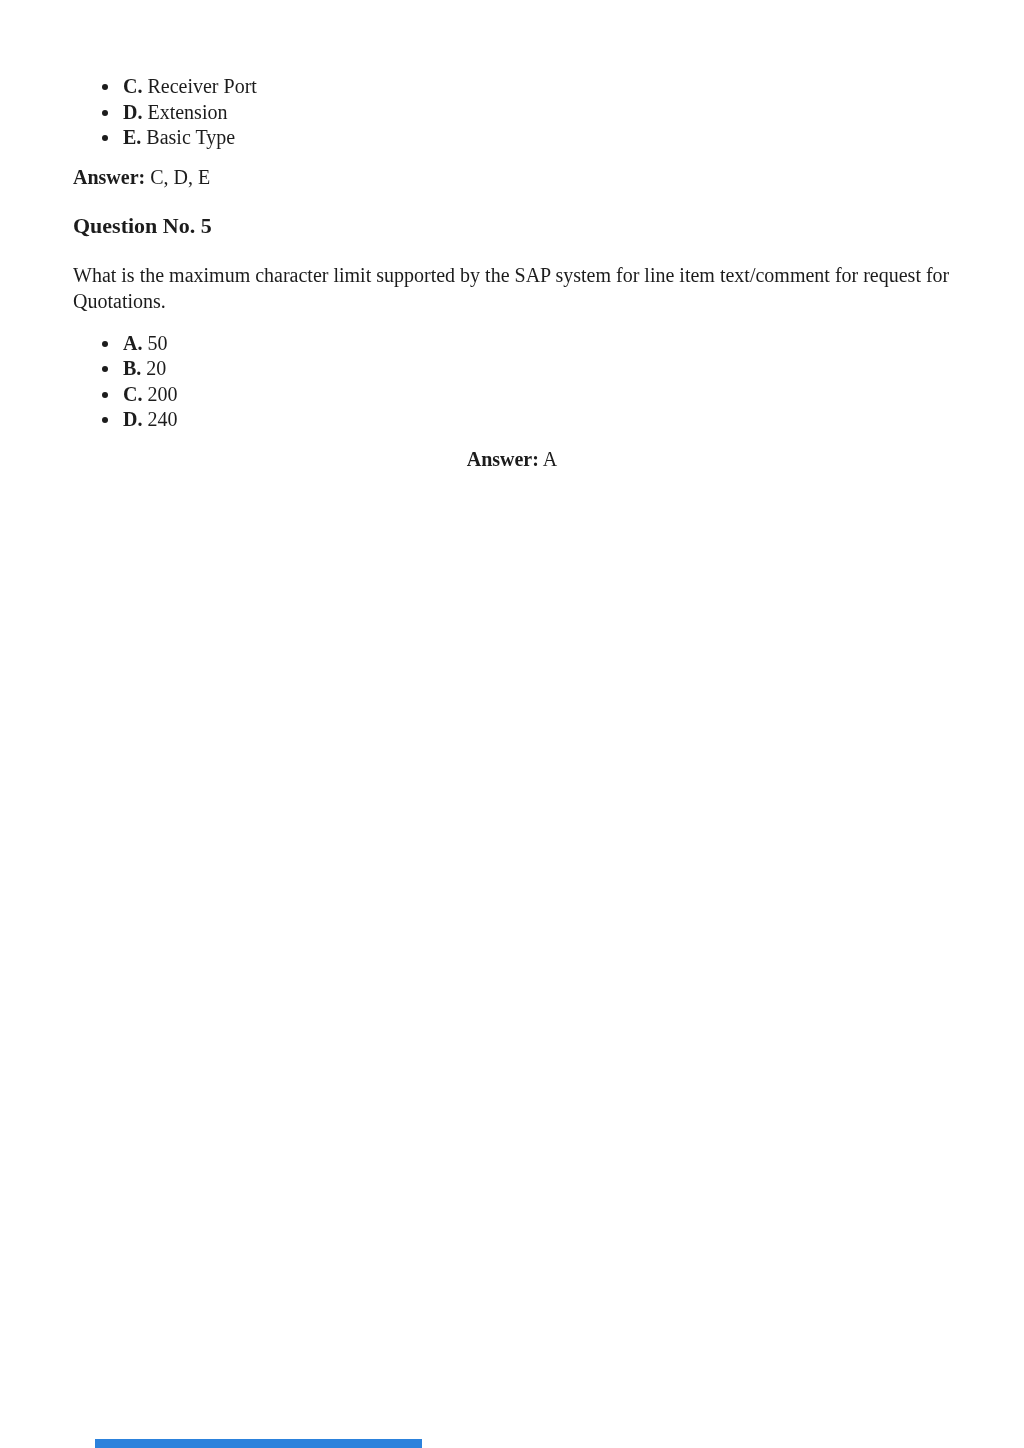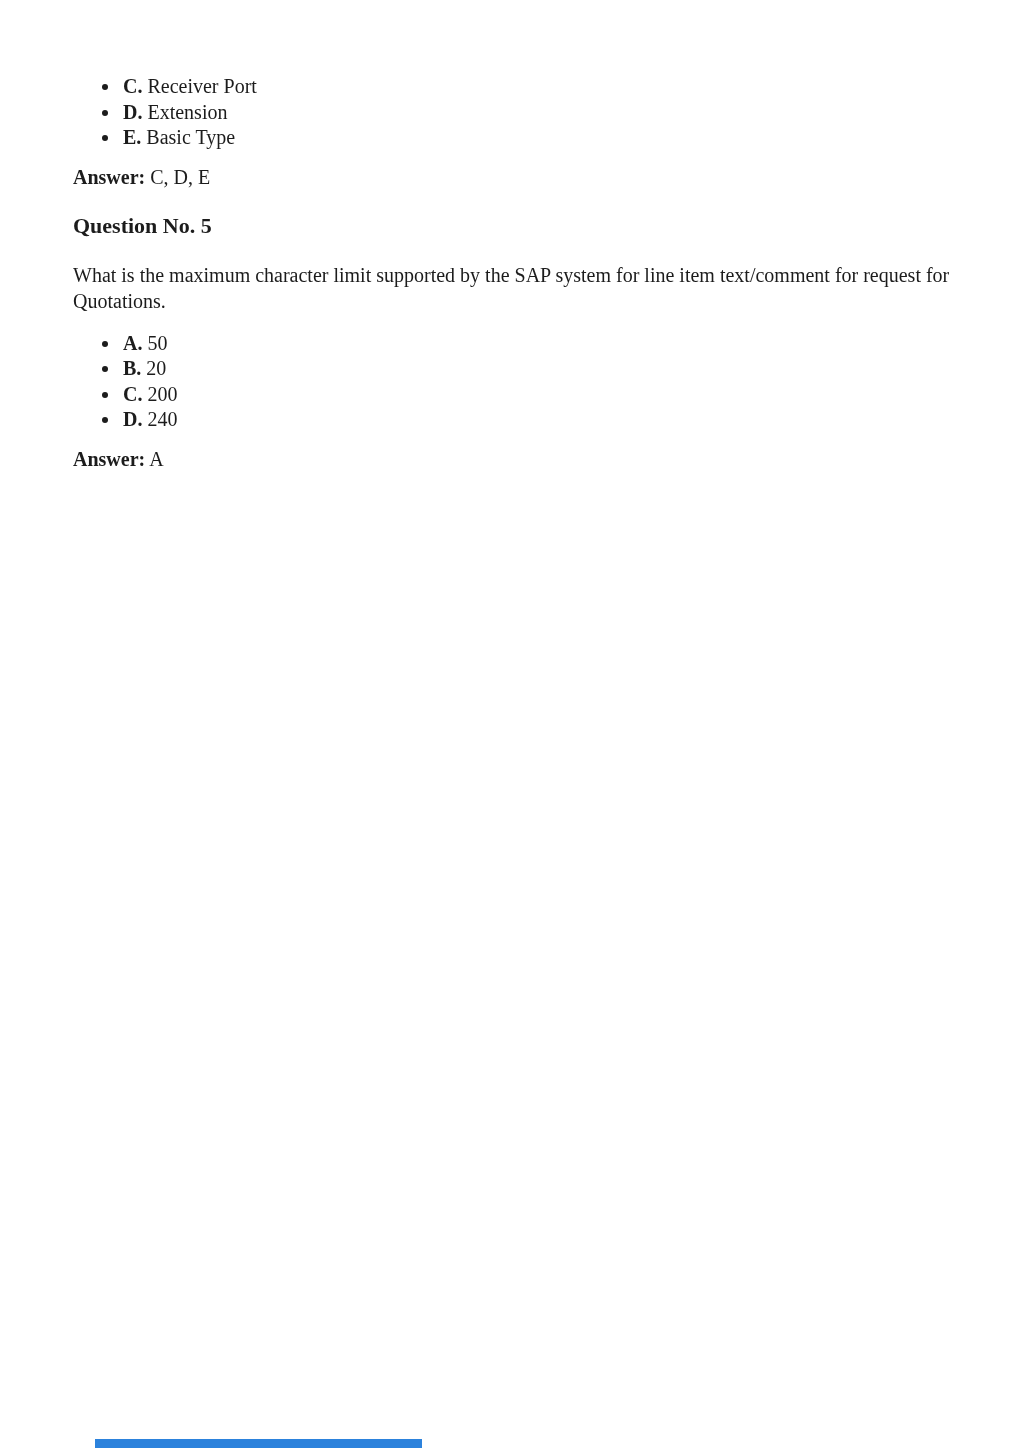--- a/index.html
+++ b/index.html
@@ -19,21 +19,21 @@
     line-height: 25.6px;
   }
   ul.options {
     margin: 0 0 14px 0;
     padding: 0 0 0 48px;
     list-style: disc;
   }
   ul.options li { padding-left: 2px; }
   p { margin: 0; }
   .answer-line { margin: 0 0 22px 0; }
-  .answer-line-last { margin: 0; }
+  .answer-line-last { margin: 0; text-align: center; }
   .q-heading {
     font-weight: bold;
     font-size: 22px;
     line-height: 28px;
     margin: 0 0 23px 0;
   }
   .q-text { margin: 0 0 16px 0; max-width: 905px; }
   strong { font-weight: bold; }
   .blue-bar {
     position: absolute;

